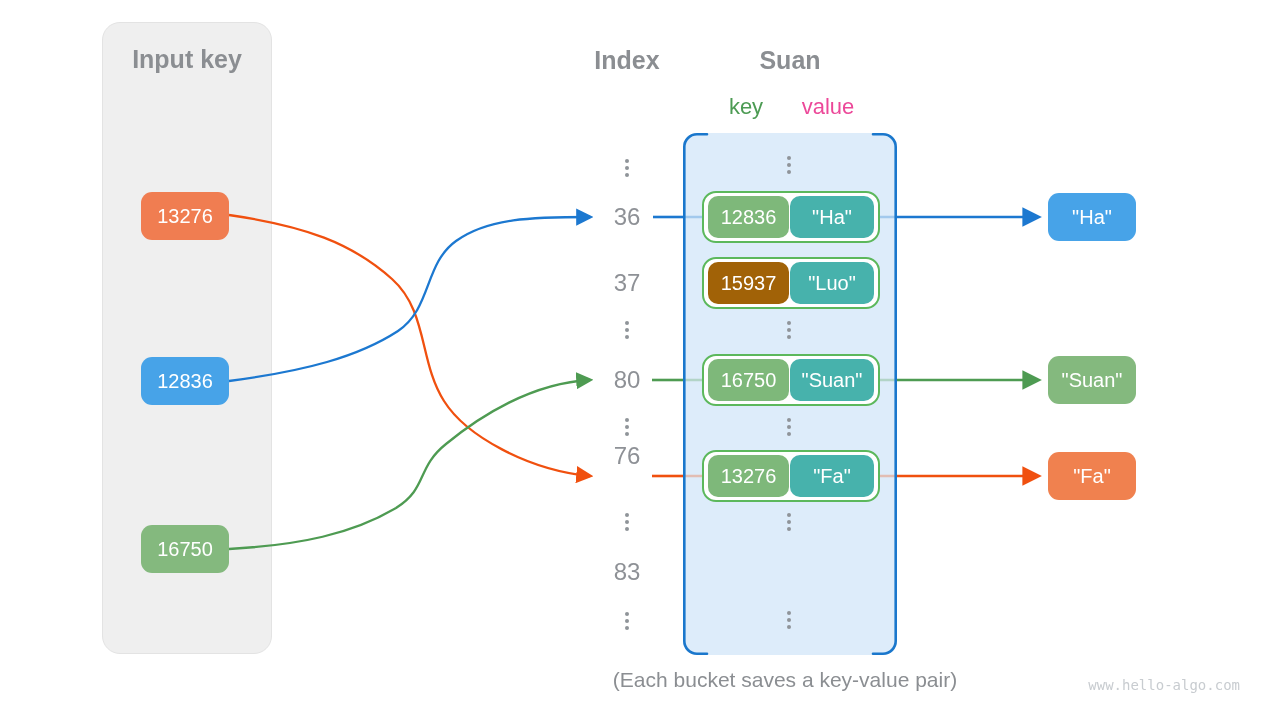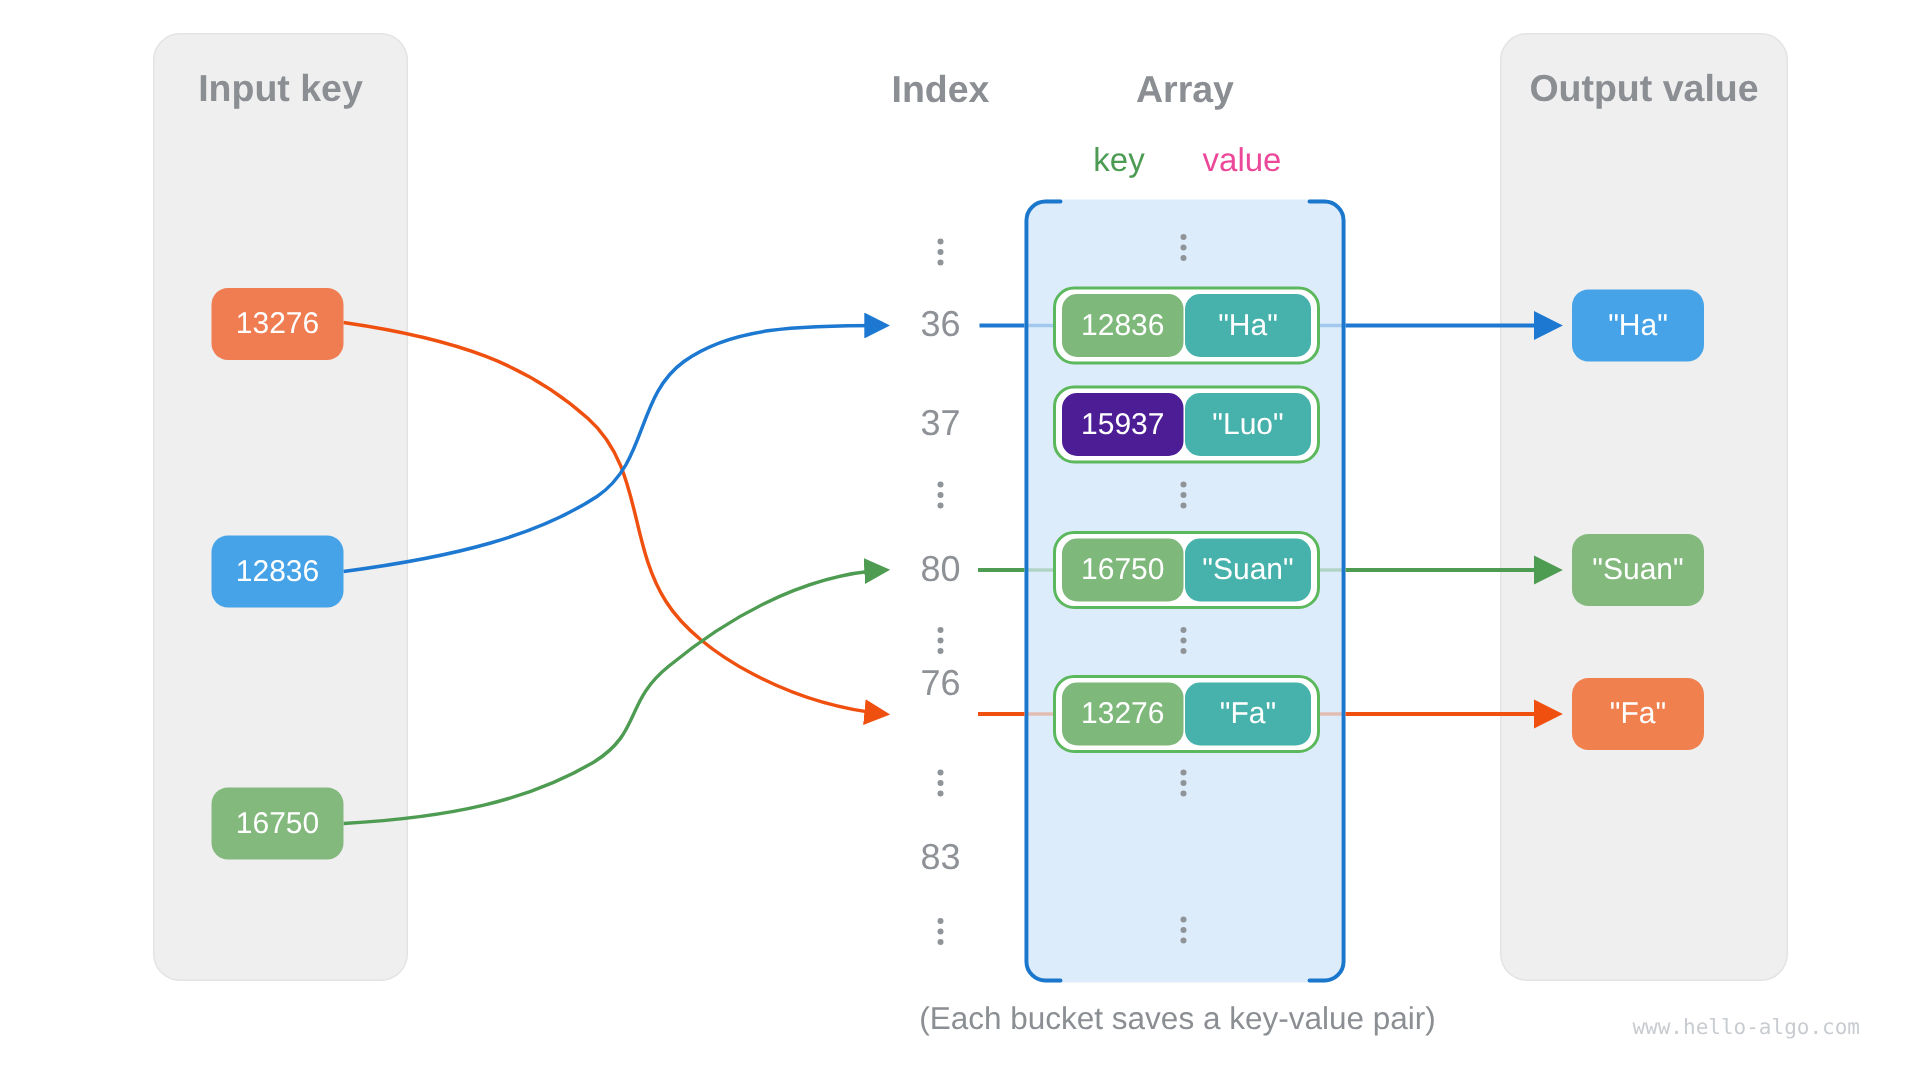--- a/index.html
+++ b/index.html
@@ -77,23 +77,20 @@
   }
 </style>
 </head>
 <body>
 
 <div id="stage">
 
   <div class="panel" id="input-panel">
     <div class="panel-title">Input key</div>
   </div>
-  <div class="panel" id="output-panel">
-    <div class="panel-title">Output value</div>
-  </div>
 
   <div id="array-bg"></div>
 
   <svg id="wires" width="1280" height="720" viewBox="0 0 1280 720">
     <defs>
       <marker id="arrow-blue" viewBox="0 0 10 10" refX="8" refY="5" markerWidth="7.5" markerHeight="7.5" orient="auto-start-reverse">
         <path d="M0 0 L10 5 L0 10 z" fill="#1c78d0"></path>
       </marker>
       <marker id="arrow-green" viewBox="0 0 10 10" refX="8" refY="5" markerWidth="7.5" markerHeight="7.5" orient="auto-start-reverse">
         <path d="M0 0 L10 5 L0 10 z" fill="#4e9b52"></path>
@@ -128,21 +125,21 @@
 
     <g fill="none" stroke-width="2.6">
       <path d="M897 217 H1038" stroke="#1c78d0" marker-end="url(#arrow-blue)"></path>
       <path d="M897 380 H1038" stroke="#4e9b52" marker-end="url(#arrow-green)"></path>
       <path d="M897 476 H1038" stroke="#f0500f" marker-end="url(#arrow-orange)"></path>
     </g>
   </svg>
 
 
   <div class="col-title" style="left:567px;">Index</div>
-  <div class="col-title" style="left:730px;">Array</div>
+  <div class="col-title" style="left:730px;">Suan</div>
   <div class="sub-label" id="key-header">key</div>
   <div class="sub-label" id="value-header">value</div>
 
   <div class="kbox" style="left: 141px; top: 192px; background-color: rgb(240, 125, 81);">13276</div>
   <div class="kbox" style="left: 141px; top: 357px; background-color: rgb(71, 163, 232);">12836</div>
   <div class="kbox" style="left: 141px; top: 525px; background-color: rgb(132, 185, 126);">16750</div>
 
   <div class="idx" style="top:202px;">36</div>
   <div class="idx" style="top:268px;">37</div>
   <div class="idx" style="top:365px;">80</div>
@@ -159,21 +156,21 @@
   <div class="vdots" style="left:787px;top:321px;"></div>
   <div class="vdots" style="left:787px;top:418px;"></div>
   <div class="vdots" style="left:787px;top:513px;"></div>
   <div class="vdots" style="left:787px;top:611px;"></div>
 
   <div class="bucket" style="top:191px;">
     <div class="cell key-cell" style="background-color: rgb(126, 184, 122);">12836</div>
     <div class="cell value-cell" style="background-color: rgb(71, 178, 172);">"Ha"</div>
   </div>
   <div class="bucket" style="top:257px;">
-    <div class="cell key-cell" style="background-color: #4c1d95;">15937</div>
+    <div class="cell key-cell" style="background-color: #a16207;">15937</div>
     <div class="cell value-cell" style="background-color: rgb(71, 178, 172);">"Luo"</div>
   </div>
   <div class="bucket" style="top:354px;">
     <div class="cell key-cell" style="background-color: rgb(126, 184, 122);">16750</div>
     <div class="cell value-cell" style="background-color: rgb(71, 178, 172);">"Suan"</div>
   </div>
   <div class="bucket" style="top:450px;">
     <div class="cell key-cell" style="background-color: rgb(126, 184, 122);">13276</div>
     <div class="cell value-cell" style="background-color: rgb(71, 178, 172);">"Fa"</div>
   </div>

